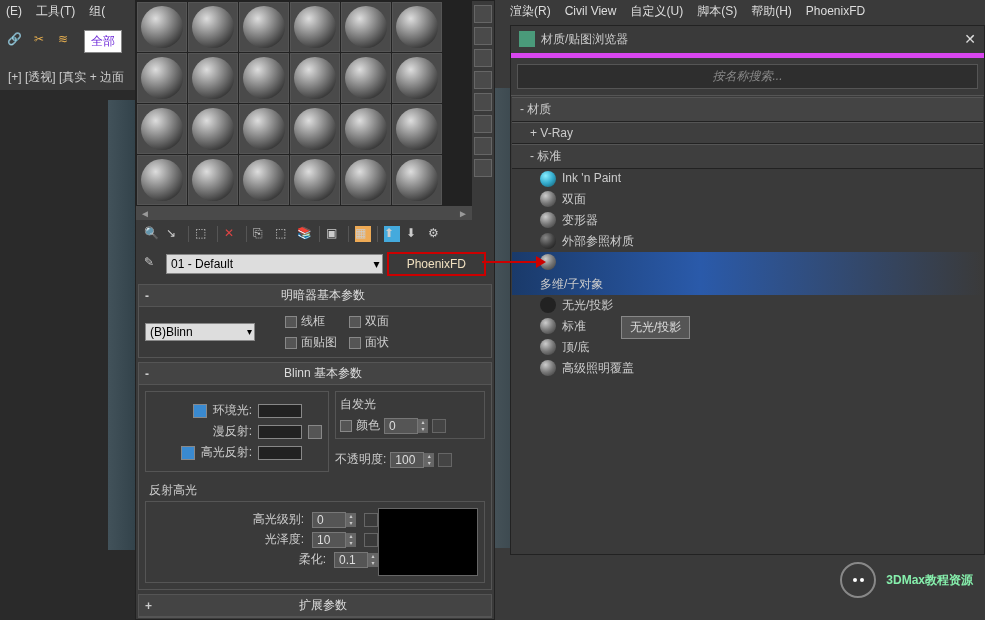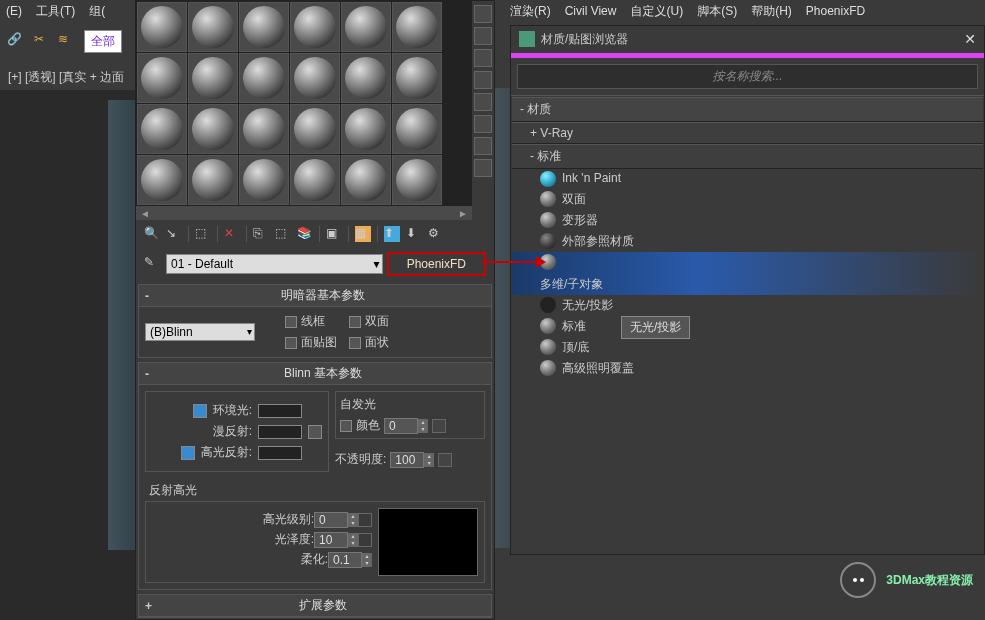--- a/index.html
+++ b/index.html
@@ -61,21 +61,21 @@
 .lock-btn { width: 14px; height: 14px; background: #3a8ad0; border: 1px solid #888; }
 .right-section { width: 150px; display: flex; flex-direction: column; gap: 4px; }
 .self-illum { border: 1px solid #555; padding: 4px; }
 .spinner { display: inline-flex; align-items: center; }
 .spinner-val { background: #555; color: #ddd; border: 1px solid #777; padding: 0 4px; width: 34px; }
 .spinner-btns { display: flex; flex-direction: column; }
 .spinner-btn { width: 10px; height: 7px; background: #666; font-size: 6px; line-height: 6px; text-align: center; }
 
 .highlight-section { border: 1px solid #555; padding: 6px; display: flex; }
 .hl-params { flex: 1; }
-.hl-row { display: flex; justify-content: flex-end; align-items: center; gap: 0; margin: 3px 6px; }
+.hl-row { display: flex; justify-content: flex-end; align-items: center; gap: 8px; margin: 3px 0; }
 .hl-preview { width: 100px; height: 68px; background: #000; border: 1px solid #666; }
 
 .arrow-link { position: absolute; top: 261px; left: 482px; width: 58px; height: 2px; background: #c00; z-index: 100; }
 .arrow-head { position: absolute; top: 256px; left: 536px; width: 0; height: 0; border-left: 10px solid #c00; border-top: 6px solid transparent; border-bottom: 6px solid transparent; z-index: 100; }
 
 
 .browser { position: absolute; top: 25px; left: 510px; width: 475px; height: 530px; background: #3a3a3a; border: 1px solid #222; }
 .browser-title { display: flex; padding: 5px 8px; background: #3a3a3a; border-bottom: 5px solid #d946ef; }
 .browser-icon { width: 16px; height: 16px; background: #4a9a7a; margin-right: 6px; }
 .browser-close { margin-left: auto; font-size: 14px; color: #ddd; cursor: pointer; }

